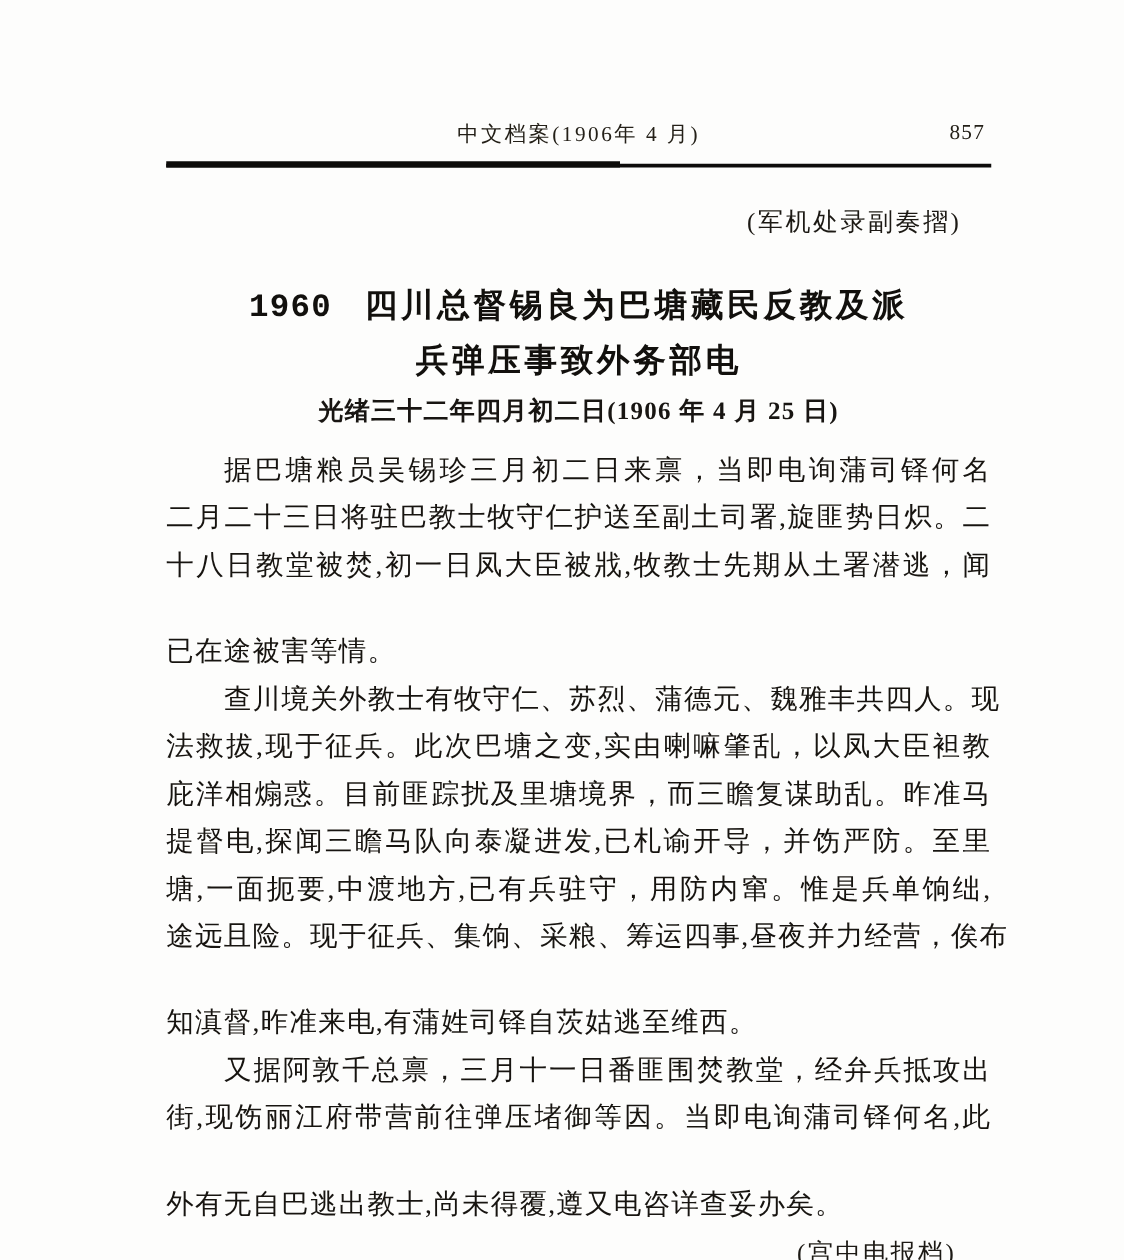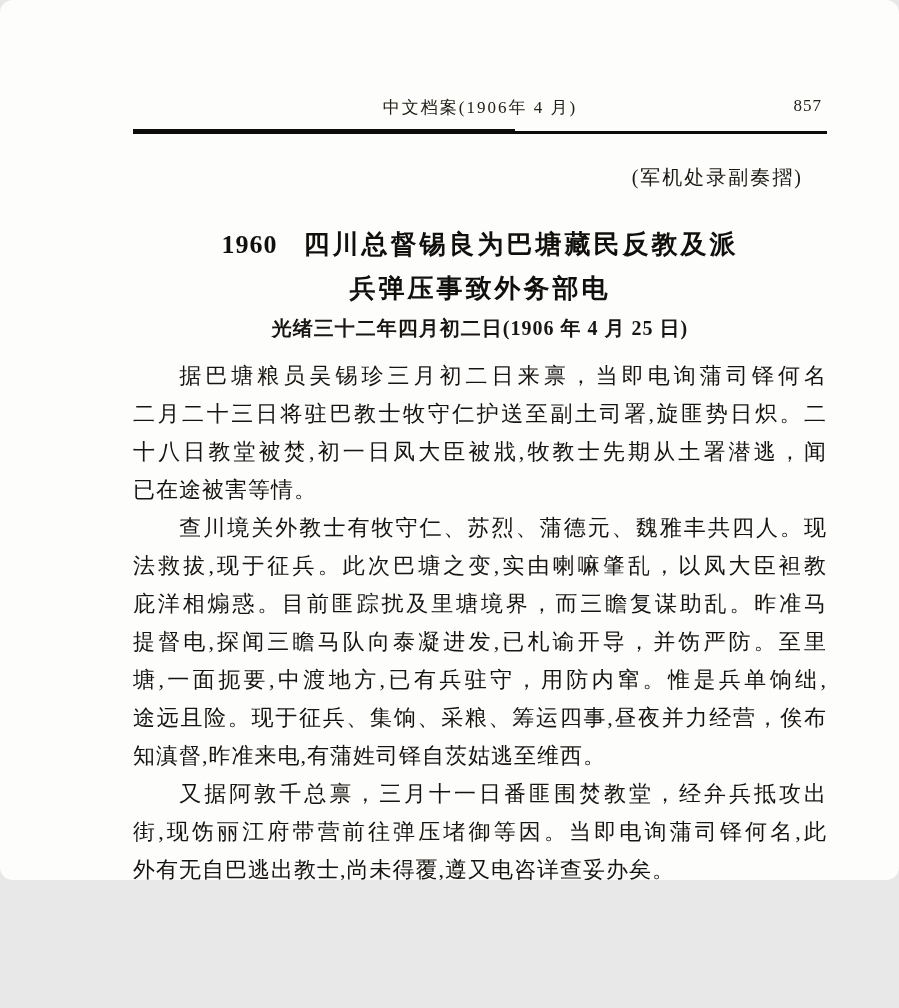--- a/index.html
+++ b/index.html
@@ -3,29 +3,28 @@
 <meta charset="utf-8">
 <style>
   html, body {
     margin: 0;
     padding: 0;
     background: #e8e8e8;
   }
   .page {
     position: relative;
     width: 899px;
-    height: 880px;
+    height: 1008px;
     margin: 0 auto;
     background: #fdfdfc;
     box-sizing: border-box;
-    padding: 96px 72px 0 133px;
+    padding: 96px 106px 0 133px;
     font-family: "Liberation Serif", serif;
     color: #151310;
     overflow: hidden;
-    border-radius: 13px;
   }
   
   .running-head {
     position: relative;
     height: 26px;
     text-align: center;
     font-size: 17px;
     letter-spacing: 2px;
     color: #2a2membered620;
     color: #242018;
@@ -70,20 +69,21 @@
     text-align: center;
     font-weight: bold;
     font-size: 26px;
     letter-spacing: 3px;
     margin-top: 36px;
     color: #12100d;
   }
   .doc-title .doc-no {
     letter-spacing: 1px;
     margin-right: 26px;
+    font-family: Liberation Mono, monospace;
   }
   .doc-title.second {
     margin-top: 9px;
   }
   .doc-date {
     text-align: center;
     font-size: 20px;
     font-weight: bold;
     letter-spacing: 1px;
     margin-top: 9px;
@@ -100,20 +100,21 @@
     letter-spacing: 1px;
     white-space: nowrap;
     text-align: justify;
     text-align-last: justify;
     color: #171410;
   }
   .line.indent { text-indent: 2.1em; }
   .line.end {
     text-align: center;
     text-align-last: left;
+    margin-top: 31px;
   }
 </style>
 </head>
 <body>
 
 <div class="page">
 
   <div class="running-head">
     <span>中文档案(1906年 4 月)</span>
     <span class="page-number">857</span>

